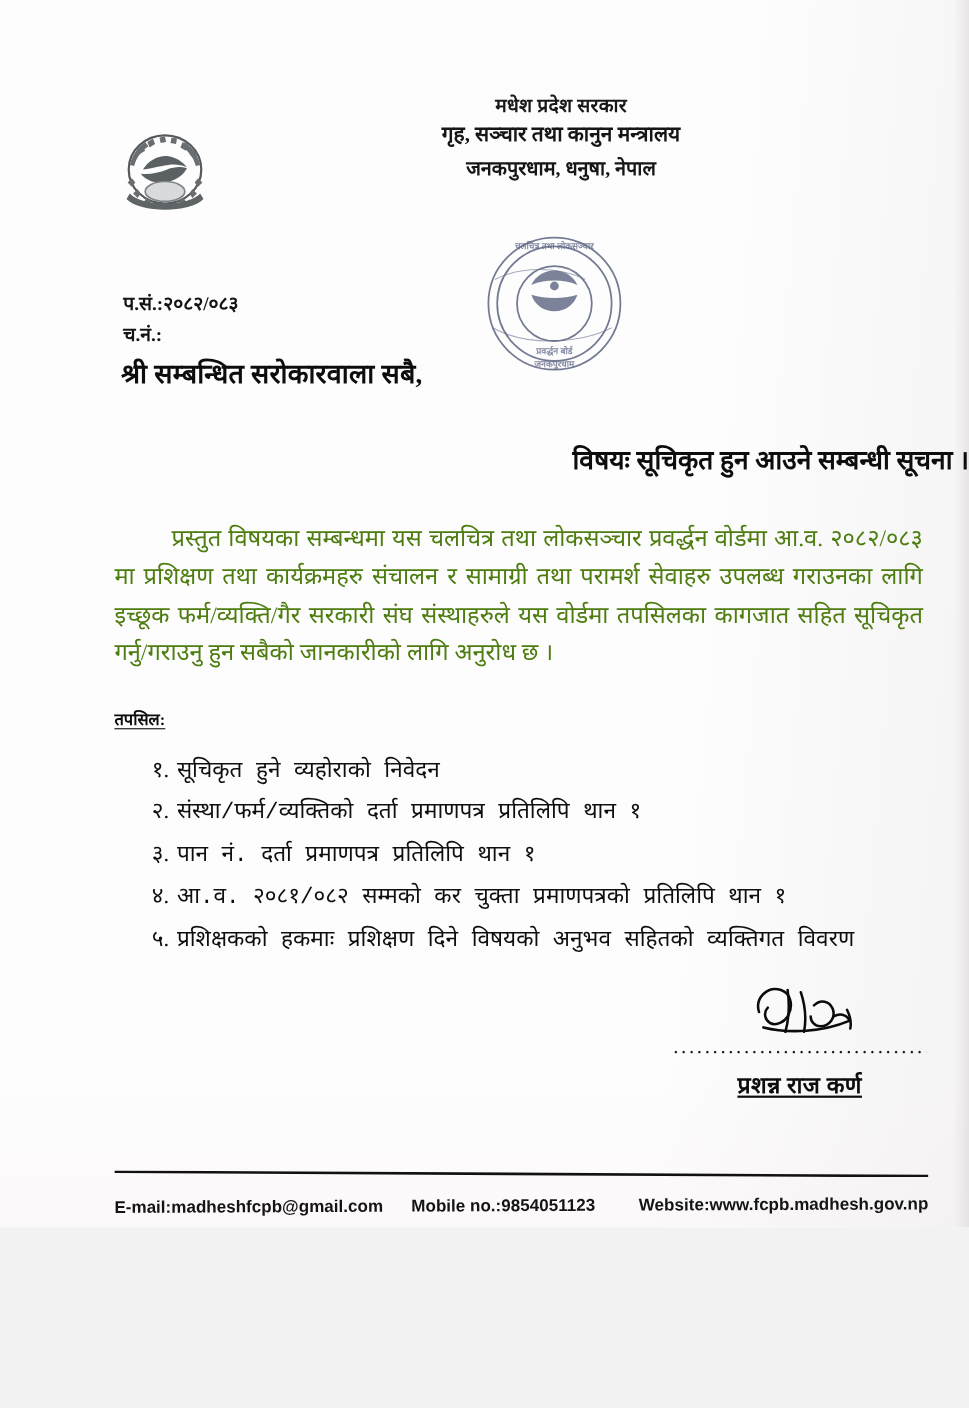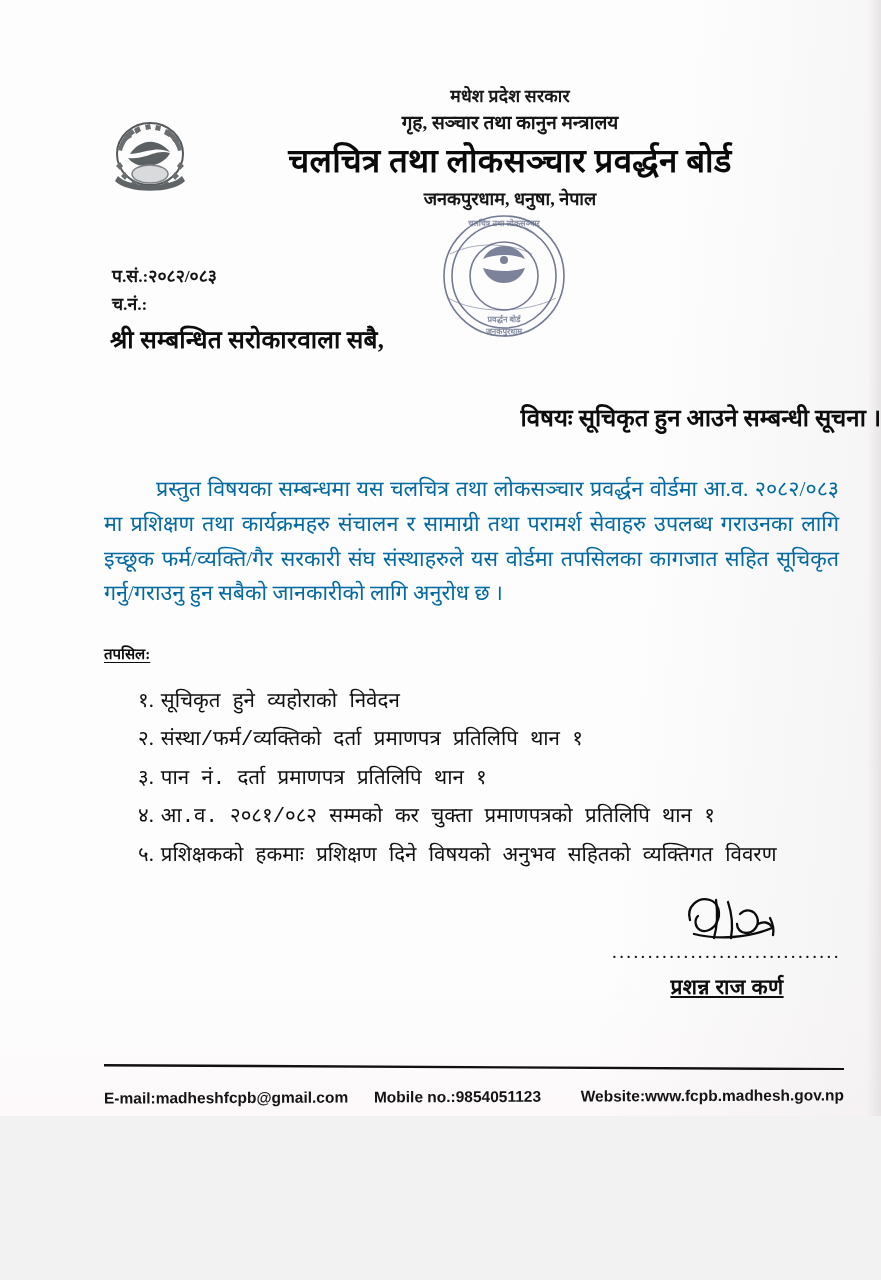--- a/index.html
+++ b/index.html
@@ -137,21 +137,21 @@
   
   .body-text {
     position: absolute;
     left: 104px;
     top: 472px;
     width: 735px;
     font-size: 21.5px;
     line-height: 1.62;
     text-align: justify;
     text-align-last: left;
-    color: #0369a1;
+    color: #4d7c0f;
     font-weight: 500;
   }
   .body-text p { margin: 0; text-indent: 52px; }
 
   
   .tapasil-head {
     position: absolute;
     left: 104px;
     top: 643px;
     font-size: 15px;
@@ -272,21 +272,20 @@
           <path d="M38 36c3-3 8-4 12-3l-1 4c-4-1-8 0-11 2z"></path>
         </g>
         <ellipse cx="46" cy="64" rx="18" ry="9" fill="#d9dadb" stroke="#7e8286" stroke-width="1.5"></ellipse>
         <path d="M14 66c10 12 54 12 64 0l3 5c-12 13-58 13-70 0z" fill="#5f6467"></path>
       </svg>
     </div>
 
     <div class="header-text">
       <div class="gov-line">मधेश प्रदेश सरकार</div>
       <div class="ministry-line">गृह, सञ्चार तथा कानुन मन्त्रालय</div>
-      <div class="board-title">चलचित्र तथा लोकसञ्चार प्रवर्द्धन बोर्ड</div>
       <div class="address-line">जनकपुरधाम, धनुषा, नेपाल</div>
     </div>
 
     <div class="stamp">
       <svg viewBox="0 0 160 148" width="160" height="148" aria-hidden="true">
         <g stroke="#1d2a52" fill="none" stroke-width="1.6" opacity=".85">
           <circle cx="80" cy="74" r="60"></circle>
           <circle cx="80" cy="74" r="52"></circle>
           <circle cx="80" cy="74" r="34"></circle>
         </g>

